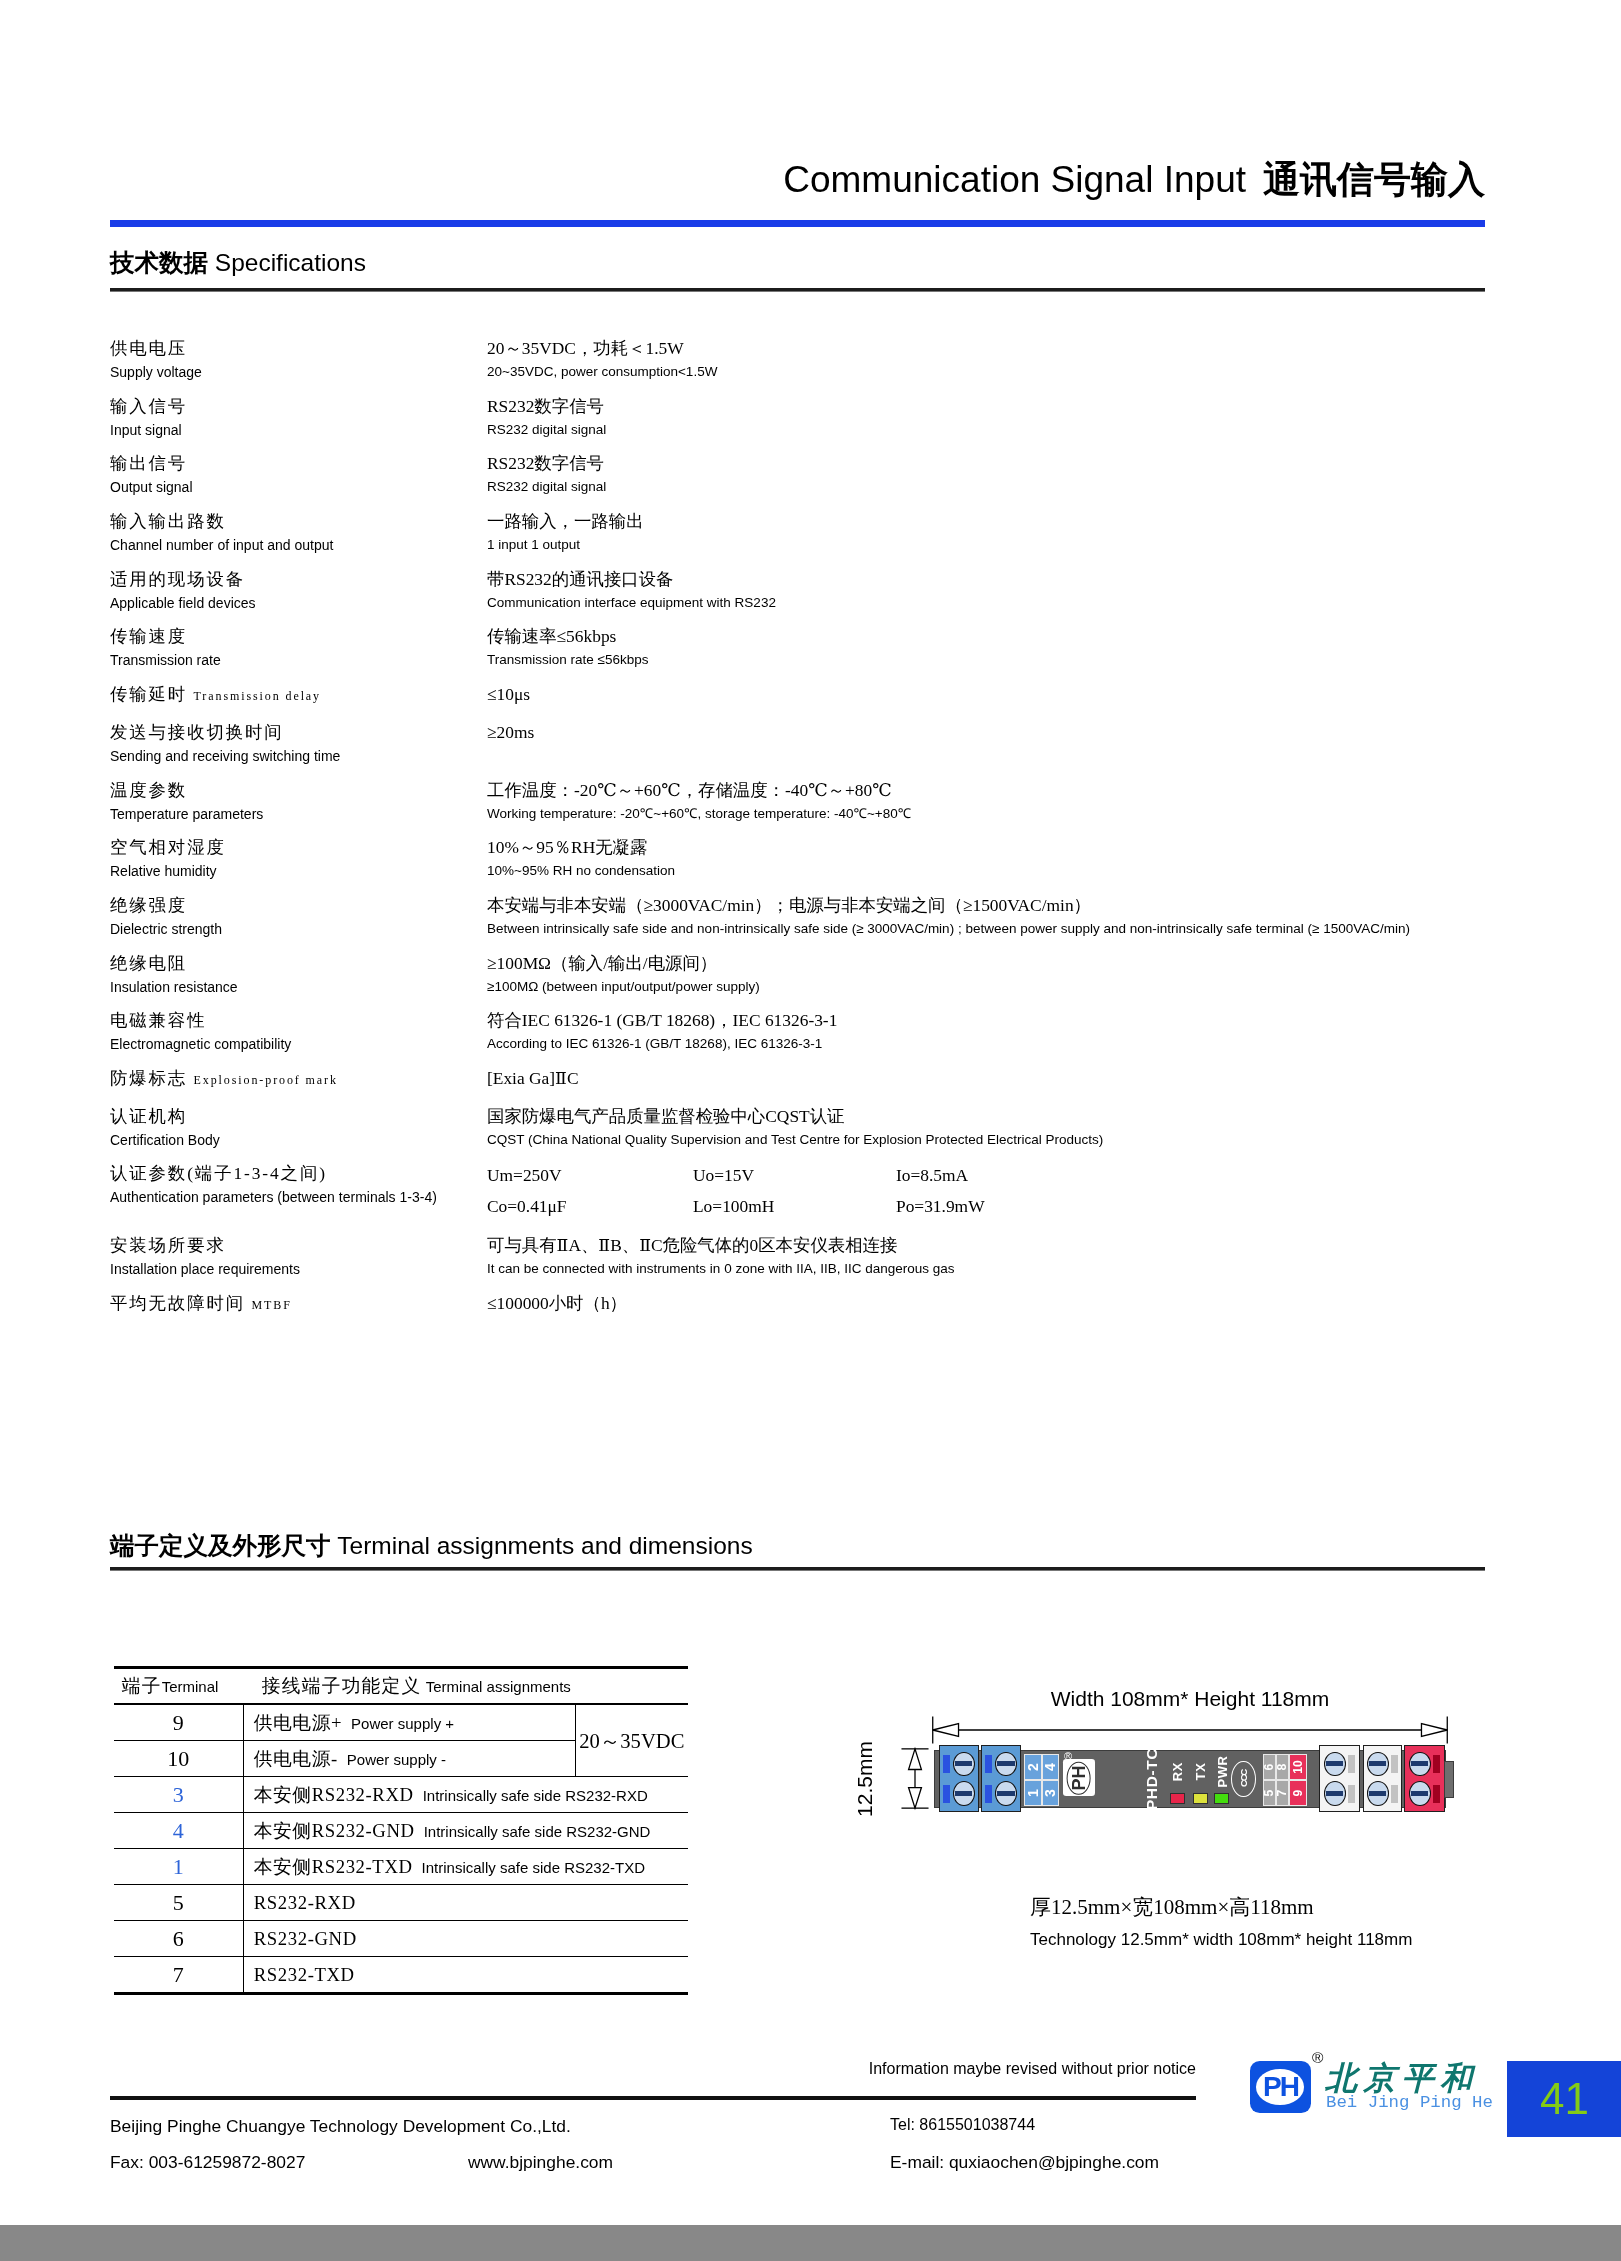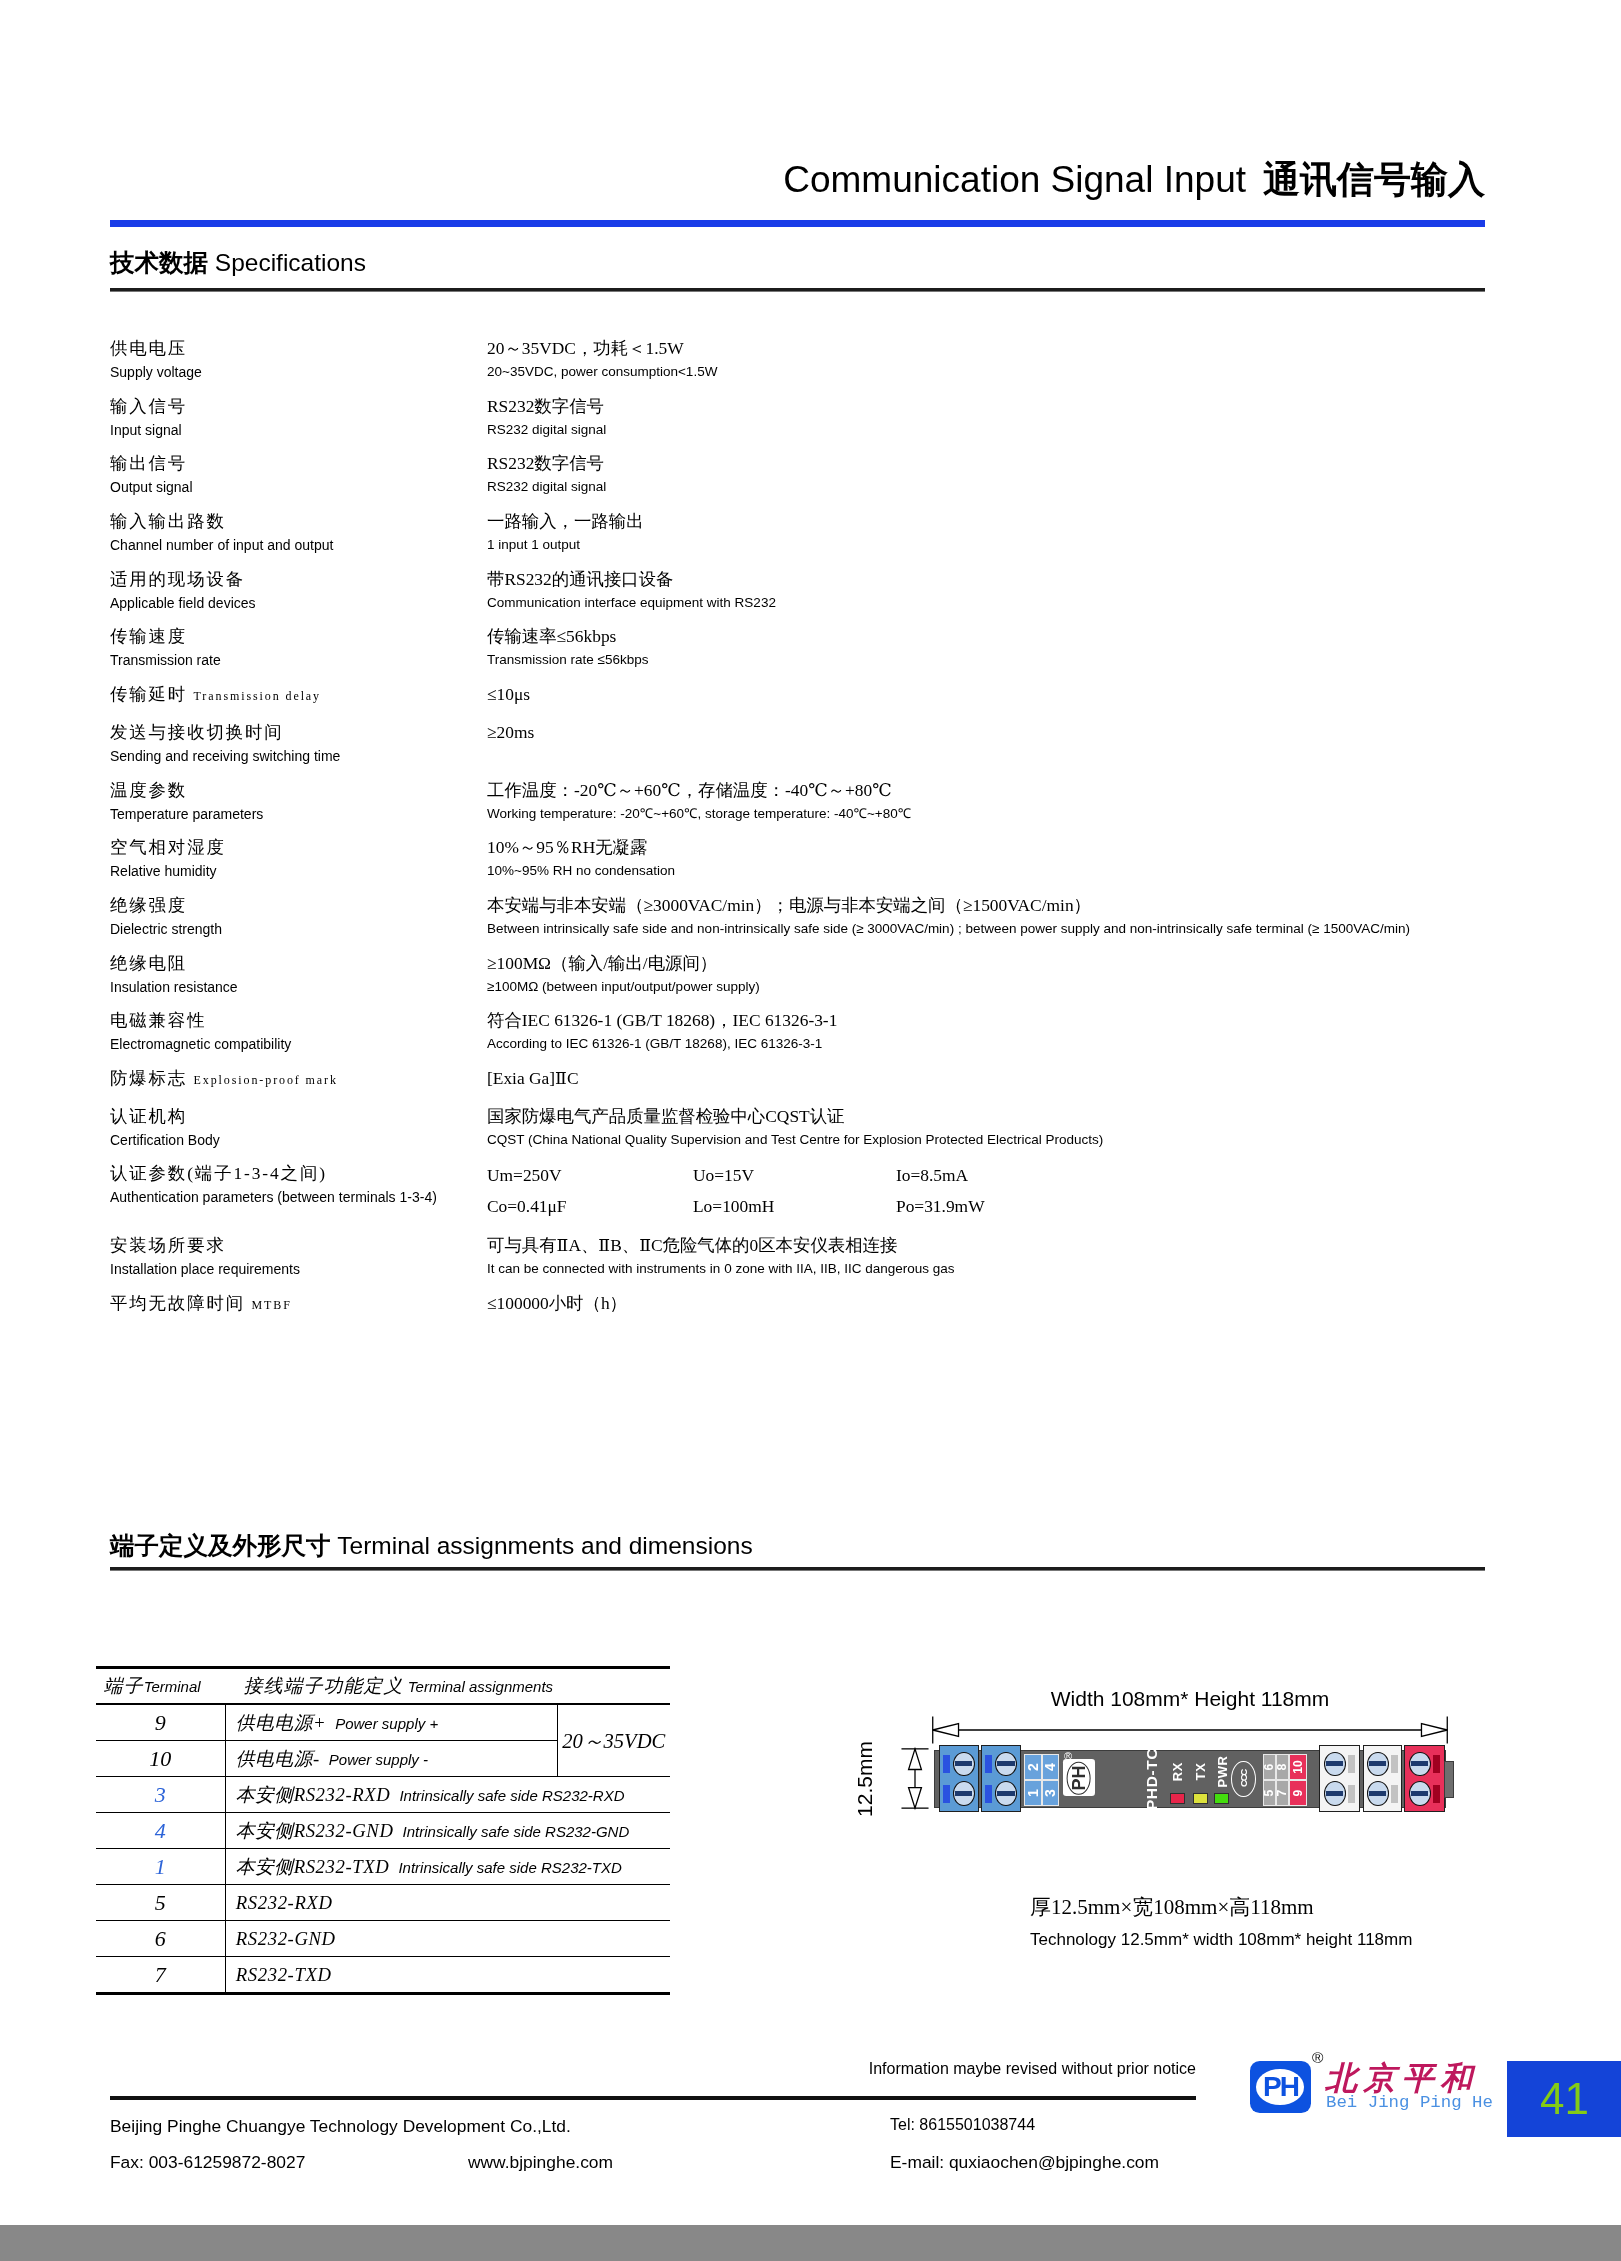--- a/index.html
+++ b/index.html
@@ -30,21 +30,21 @@
   .lab-en-inline{font-size:12px;margin-left:6.4px;}
   .spec-value{flex:1;}
   .val-zh{font-family:"Liberation Serif","DejaVu Serif",serif;font-size:17.4px;line-height:26px;}
   .val-en{font-size:13.5px;line-height:22px;}
   .val-grid{display:flex;}
   .val-grid .val-cell{font-family:"Liberation Serif","DejaVu Serif",serif;font-size:17.4px;line-height:31px;}
   .val-grid .val-cell:nth-child(1){width:206px;}
   .val-grid .val-cell:nth-child(2){width:203px;}
 
   
-  #tt{position:absolute;top:1666px;left:96px;width:574px;border-collapse:collapse;table-layout:fixed;font-style:italic;}
+  #tt{position:absolute;top:1666px;left:114px;width:574px;border-collapse:collapse;table-layout:fixed;}
   #tt td{border-bottom:1.9px solid #000;padding:0;vertical-align:middle;}
   #tt tr.hdr td{border-top:3.2px solid #000;border-bottom:2.6px solid #000;height:34px;}
   #tt td.num{border-right:1.9px solid #000;text-align:center;
              font-family:"Liberation Serif","DejaVu Serif",serif;font-size:22px;height:35px;}
   #tt td.num.blue{color:#2d64d8;}
   #tt td.func{padding-left:10.3px;white-space:nowrap;overflow:hidden;}
   #tt td.volt{border-left:1.9px solid #000;text-align:center;
               font-family:"Liberation Serif","DejaVu Serif",serif;font-size:20.6px;}
   #tt tr.last td{border-bottom:3.2px solid #000;}
   .func .zh{font-family:"Liberation Serif","DejaVu Serif",serif;font-size:18.7px;letter-spacing:0.6px;}
@@ -113,21 +113,21 @@
   .f-company{position:absolute;top:2116px;left:110px;font-size:17.4px;}
   .f-tel{position:absolute;top:2116px;left:890px;font-size:16px;}
   .f-fax{position:absolute;top:2152px;left:110px;font-size:17.4px;}
   .f-web{position:absolute;top:2152px;left:468px;font-size:17.4px;}
   .f-email{position:absolute;top:2152px;left:890px;font-size:17.4px;}
   .f-logo{position:absolute;left:1250px;top:2061px;width:61px;height:52px;background:#0d52e0;border-radius:9.7px;}
   .f-logo .ellipse{position:absolute;left:6.4px;top:7.7px;width:48px;height:36px;background:#fff;border-radius:50%;}
   .f-logo .mono{position:absolute;left:0;top:0;width:61px;height:52px;display:flex;align-items:center;justify-content:center;
                 color:#0d52e0;font-weight:bold;font-size:28px;letter-spacing:-1.9px;}
   .f-reg{position:absolute;left:1312px;top:2049px;font-size:15.5px;color:#111;}
-  .f-zh{position:absolute;left:1325px;top:2057px;width:161px;color:#be185d;font-size:32px;font-weight:bold;
+  .f-zh{position:absolute;left:1325px;top:2057px;width:161px;color:#0f766e;font-size:32px;font-weight:bold;
         font-family:"Liberation Serif","DejaVu Serif",serif;font-style:italic;letter-spacing:6.4px;white-space:nowrap;}
   .f-en{position:absolute;left:1326px;top:2093px;color:#4a90e2;font-size:17.4px;
         font-family:"Liberation Mono","DejaVu Sans Mono",monospace;white-space:nowrap;}
   .page-num{position:absolute;left:1507px;top:2061px;width:115px;height:76px;background:#1444d8;
             color:#84cc16;font-size:44px;display:flex;align-items:center;justify-content:center;}
 </style>
 </head>
 <body>
 
 <div class="page">

